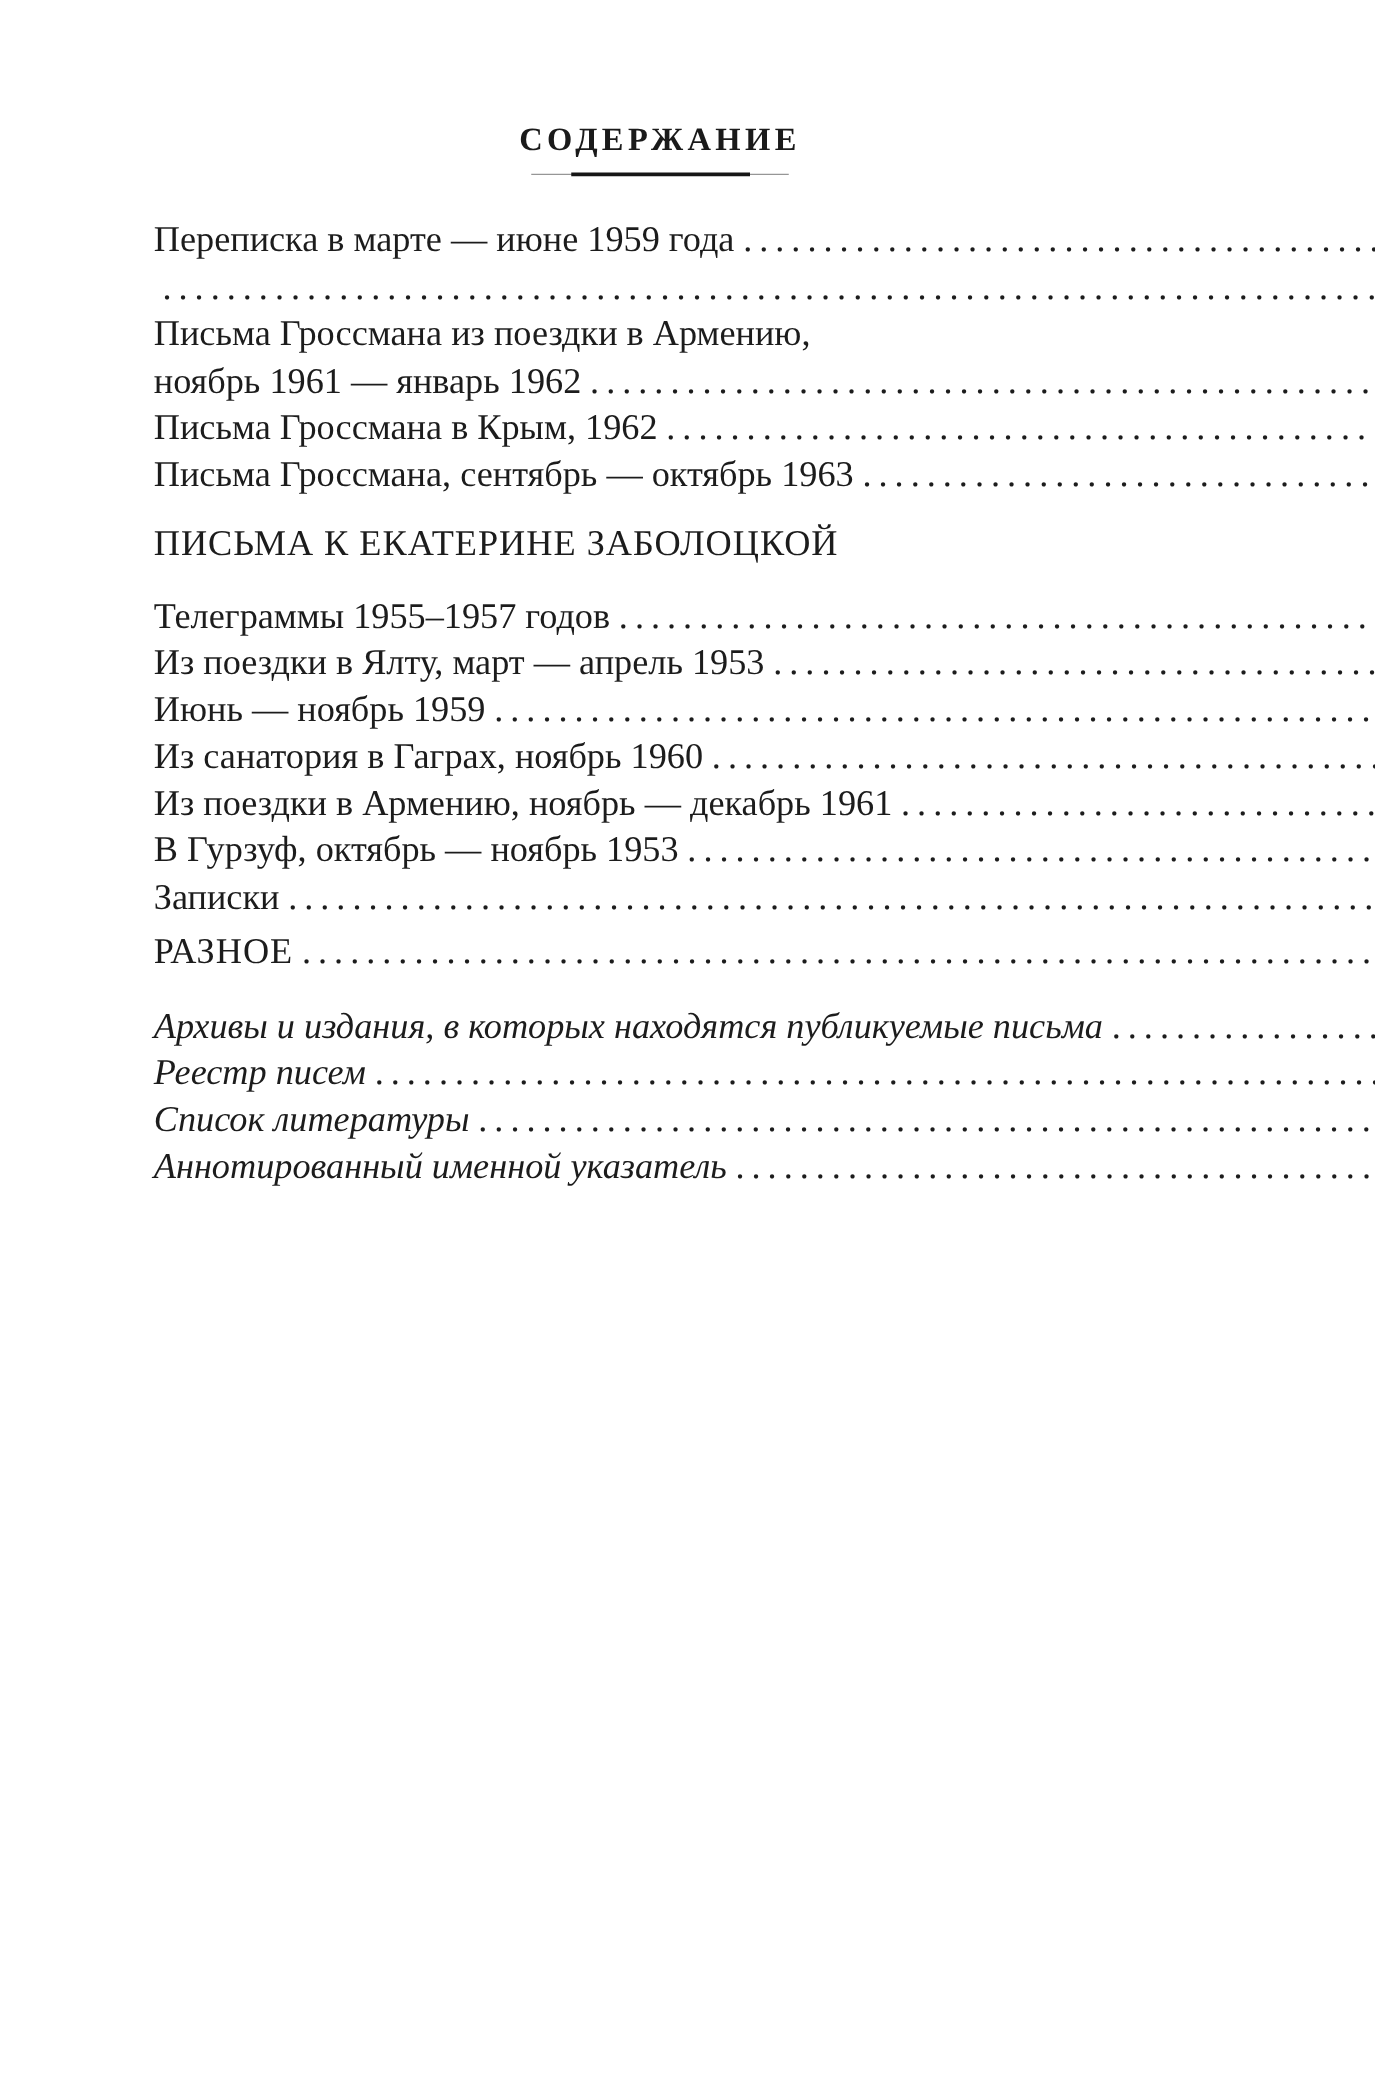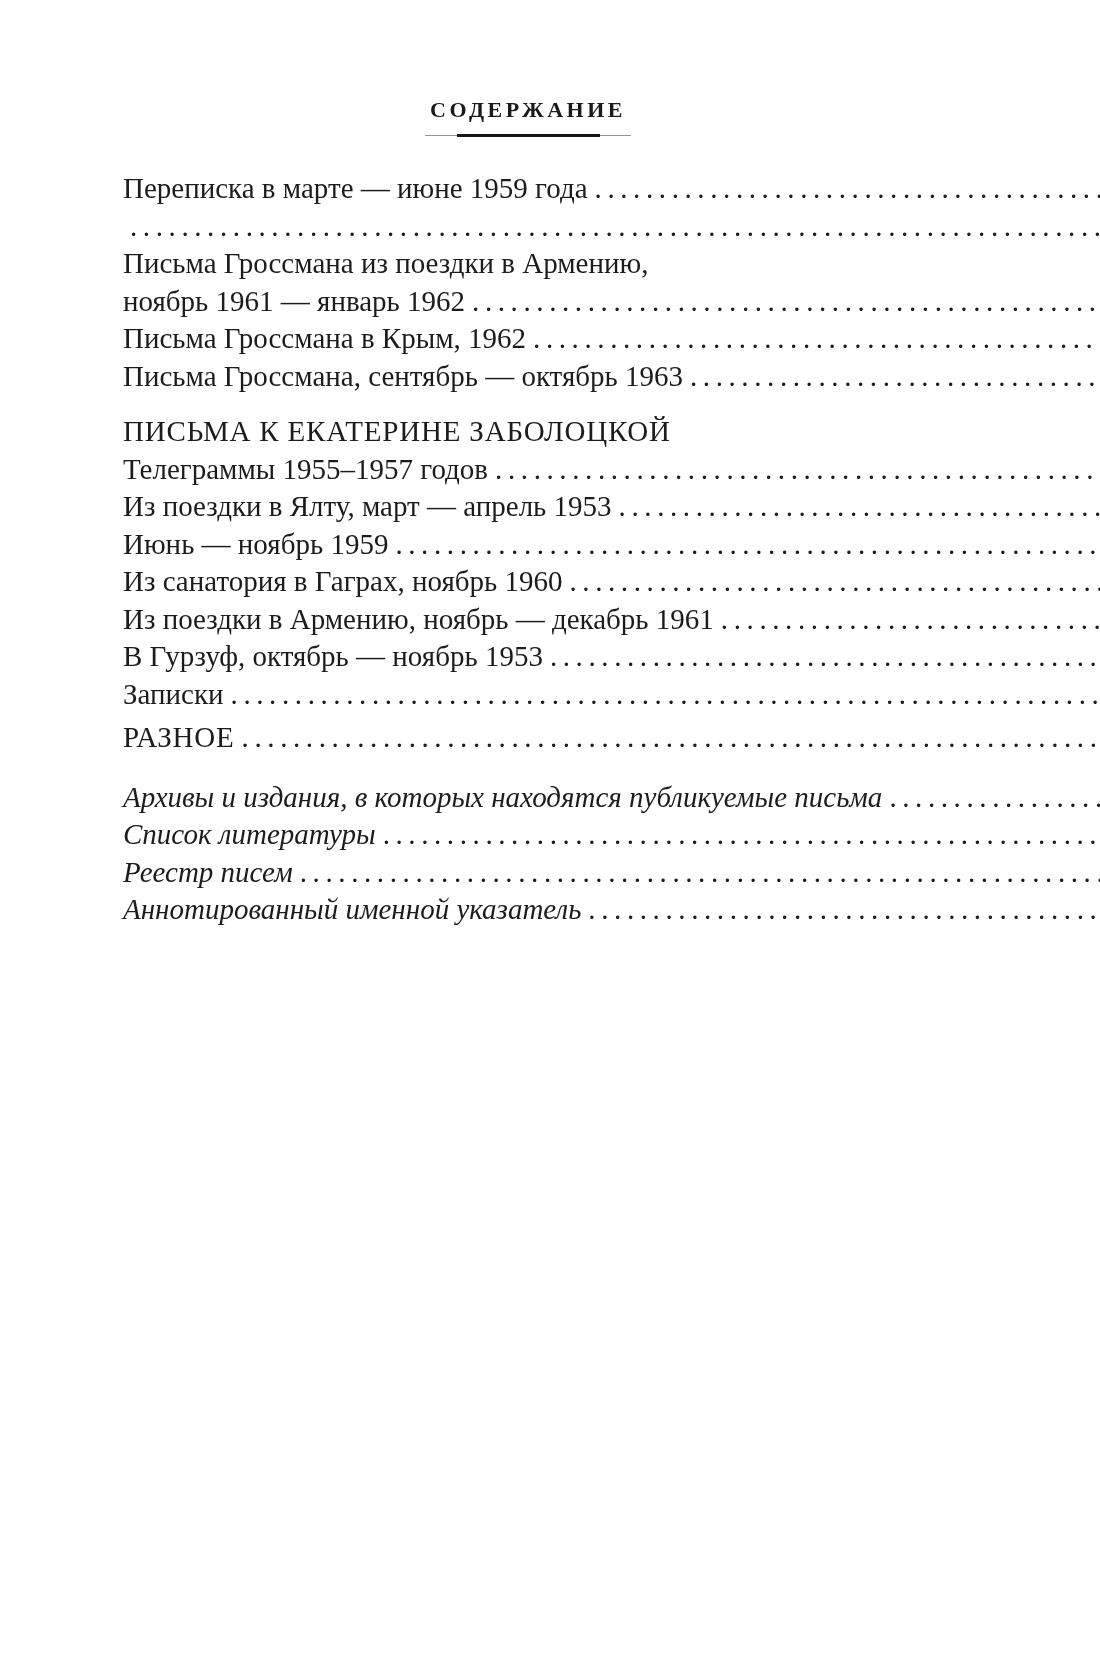--- a/index.html
+++ b/index.html
@@ -20,21 +20,21 @@
     position: absolute;
     left: 123px;
     top: 0;
     width: 810px;
   }
   .header {
     margin-top: 97px;
     text-align: center;
   }
   .header-title {
-    font-size: 22px;
+    font-size: 26px;
     font-weight: 700;
     letter-spacing: 3.5px;
     color: #1a1a1a;
     margin-top: 21px;
   }
   .ornament {
     position: relative;
     width: 206px;
     height: 4px;
     margin: 11px auto 0 auto;
@@ -72,21 +72,21 @@
     white-space: nowrap;
     margin: 0 2px 0 7px;
   }
   .leader::after {
     content: "..............................................................................................................";
     letter-spacing: 5.6px;
     color: #1c1c1c;
   }
   .section-heading {
     margin-top: 18px;
-    margin-bottom: 0;
+    margin-bottom: 20px;
     letter-spacing: 0.8px;
     align-items: flex-end;
   }
   .raznoe {
     margin-top: 6px;
   }
   .raznoe .t {
     letter-spacing: 0.8px;
   }
   .appendix {
@@ -196,26 +196,26 @@
 
       </div>
 
       <div class="appendix">
         <div class="row">
           <span class="t">Архивы и издания, в которых находятся публикуемые письма</span>
           <span class="leader"></span>
 
         </div>
         <div class="row">
+          <span class="t">Реестр писем</span>
+          <span class="leader"></span>
+
+        </div>
+        <div class="row">
           <span class="t">Список литературы</span>
-          <span class="leader"></span>
-
-        </div>
-        <div class="row">
-          <span class="t">Реестр писем</span>
           <span class="leader"></span>
 
         </div>
         <div class="row">
           <span class="t">Аннотированный именной указатель</span>
           <span class="leader"></span>
 
         </div>
       </div>
 

